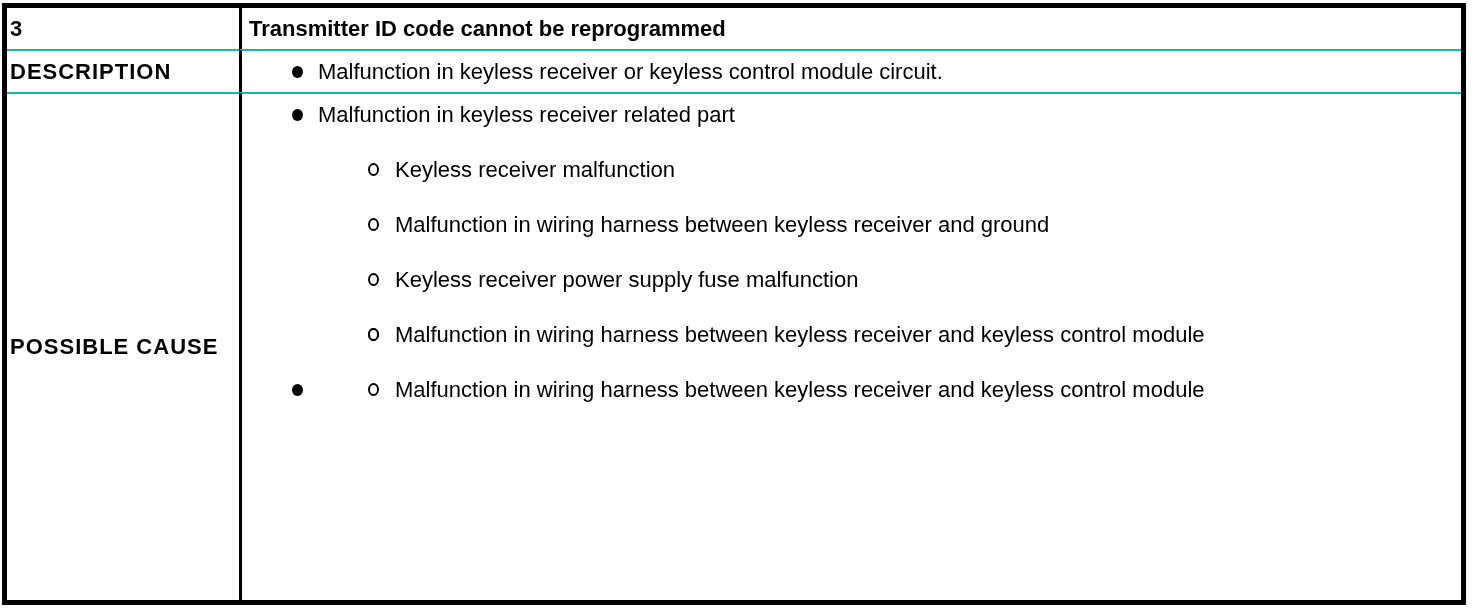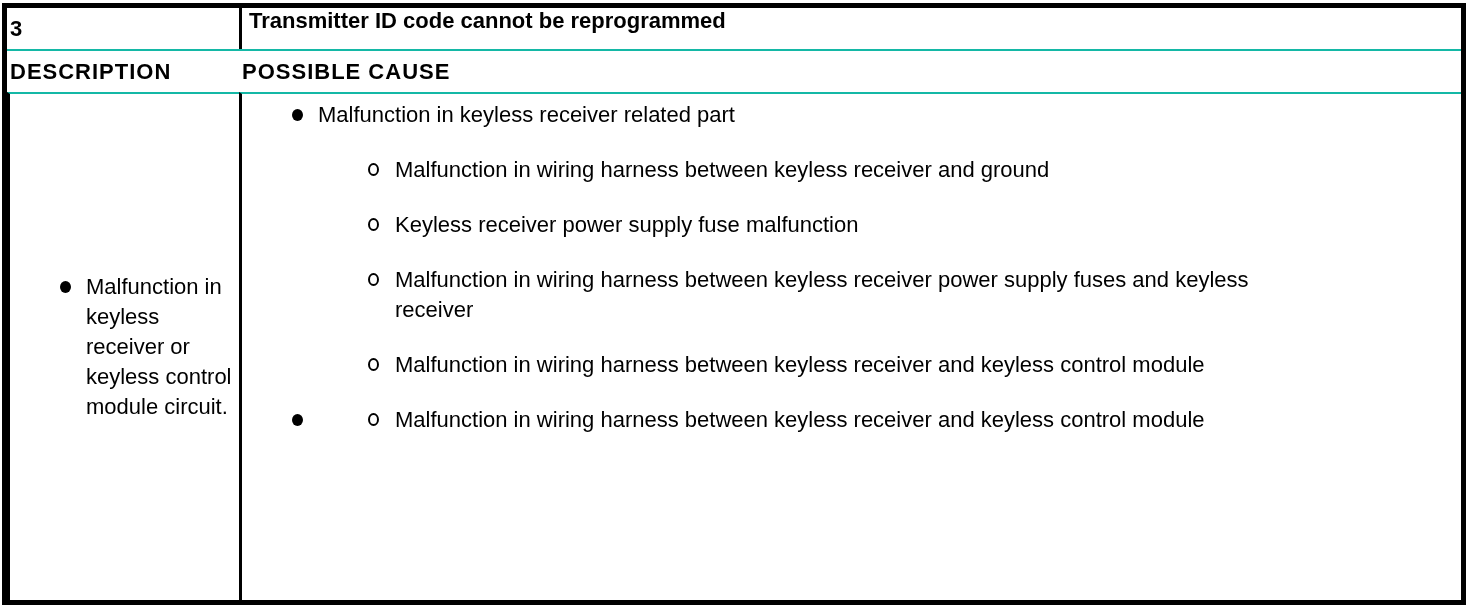--- a/index.html
+++ b/index.html
@@ -39,21 +39,21 @@
     display: flex;
     align-items: center;
     padding-left: 3px;
     font-size: 22px;
     font-weight: bold;
     letter-spacing: 1px;
     white-space: nowrap;
   }
   .title-cell {
     display: flex;
-    align-items: flex-start;
+    align-items: center;
     padding-left: 7px;
     font-size: 22px;
     font-weight: bold;
     white-space: nowrap;
   }
   .desc-cell {
     display: flex;
     align-items: center;
   }
   .cause-cell {
@@ -102,51 +102,54 @@
     <div class="cell col1 row1 label-cell">
       <span>3</span>
     </div>
     <div class="cell col2 row1 title-cell">
       <span>Transmitter ID code cannot be reprogrammed</span>
     </div>
 
     <div class="cell col1 row2 label-cell">
       <span>DESCRIPTION</span>
     </div>
-    <div class="cell col1 row3 label-cell">
-      <span>POSSIBLE CAUSE</span>
-    </div>
-
     <div class="cell col2 row2 desc-cell">
       <div class="li l1">
         <span class="marker"></span>
         <span class="text">Malfunction in keyless receiver or keyless control module circuit.</span>
       </div>
+    </div>
+
+    <div class="cell col1 row3 label-cell">
+      <span>POSSIBLE CAUSE</span>
     </div>
     <div class="cell col2 row3 cause-cell">
 
       <div class="li l1">
         <span class="marker"></span>
         <span class="text">Malfunction in keyless receiver related part</span>
       </div>
 
+      <div class="li l2">
+        <span class="marker"></span>
+        <span class="text">Keyless receiver malfunction</span>
+      </div>
 
       <div class="li l2">
         <span class="marker"></span>
         <span class="text">Malfunction in wiring harness between keyless receiver and ground</span>
       </div>
 
       <div class="li l2">
         <span class="marker"></span>
         <span class="text">Keyless receiver power supply fuse malfunction</span>
       </div>
 
       <div class="li l2">
         <span class="marker"></span>
-        <span class="text">Malfunction in wiring harness between keyless receiver power supply fuses and keyless receiver</span>
       </div>
 
       <div class="li l2">
         <span class="marker"></span>
         <span class="text">Malfunction in wiring harness between keyless receiver and keyless control module</span>
       </div>
 
       <div class="li l1">
         <span class="marker"></span>
       </div>

